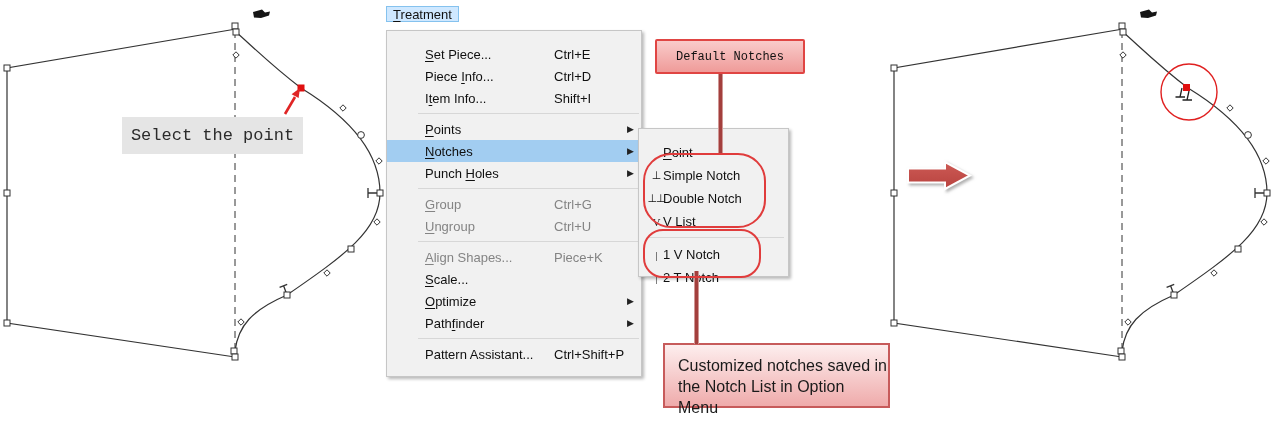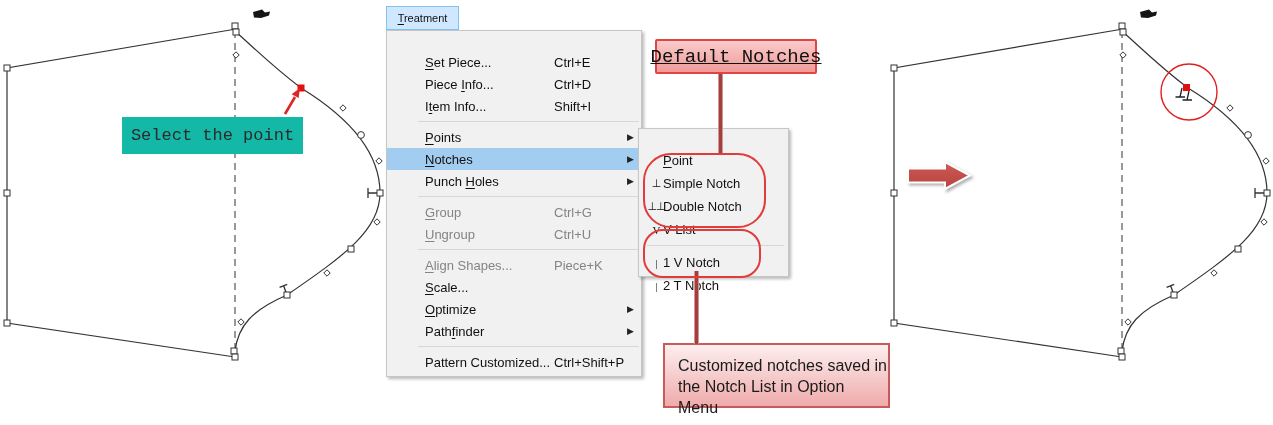--- a/index.html
+++ b/index.html
@@ -1,25 +1,25 @@
 <!DOCTYPE html>
 <html><head>
 <meta charset="utf-8">
 <style>
   html,body{margin:0;padding:0;background:#fff;}
   #stage{position:relative;width:1273px;height:425px;background:#fff;overflow:hidden;
          font-family:"Liberation Sans",sans-serif;}
   #stage svg{position:absolute;left:0;top:0;z-index:1;}
 
   
-  .menubar-item{position:absolute;left:386px;top:6px;width:73px;height:24px;z-index:10;
+  .menubar-item{position:absolute;left:386px;top:6px;width:73px;height:16px;z-index:10;
     background:#cfe8ff;border:1px solid #85c2ee;box-sizing:border-box;
-    font-size:11px;color:#111;display:flex;align-items:center;justify-content:center;}
+    font-size:13px;color:#111;display:flex;align-items:center;justify-content:center;}
   .menu-panel{position:absolute;z-index:10;background:#f1f1f1;border:1px solid #c6c6c6;
-    box-sizing:border-box;box-shadow:2px 2px 3px rgba(0,0,0,.28);padding-top:20px;
+    box-sizing:border-box;box-shadow:2px 2px 3px rgba(0,0,0,.28);padding-top:12px;
     font-size:13px;color:#101010;}
   #main-menu{left:386px;top:30px;width:256px;height:347px;}
   #sub-menu{left:638px;top:128px;width:151px;height:149px;z-index:11;}
   .mi{position:relative;height:22px;display:flex;align-items:center;}
   #sub-menu .mi{height:23px;}
   .mi .lbl{margin-left:38px;white-space:pre;}
   #sub-menu .mi .lbl{margin-left:24px;}
   .mi .ico{position:absolute;left:8px;width:18px;text-align:center;font-size:11px;
     font-family:"Liberation Serif",serif;color:#111;letter-spacing:-1px;}
   .mi .sc{position:absolute;left:167px;white-space:pre;}
@@ -27,27 +27,27 @@
   .mi.disabled{color:#848484;}
   .mi.hl{background:#a2cdf1;}
   .msep{height:9px;position:relative;}
   #sub-menu .msep{height:10px;}
   .msep::after{content:"";position:absolute;left:31px;right:2px;top:4px;height:1px;background:#d7d7d7;}
   #sub-menu .msep::after{left:8px;right:4px;}
   u{text-underline-offset:2px;text-decoration-thickness:1px;}
 
   
   .callout{position:absolute;z-index:20;box-sizing:border-box;}
-  #select-point-box{left:122px;top:117px;width:181px;height:37px;background:#14b8a6;
+  #select-point-box{left:122px;top:117px;width:181px;height:37px;background:#e5e5e5;
     font-family:"Liberation Mono",monospace;font-size:17px;color:#2b2b2b;
     display:flex;align-items:center;justify-content:center;white-space:pre;}
-  #default-notches-box{left:655px;top:39px;width:162px;height:35px;
+  #default-notches-box{left:655px;top:39px;width:150px;height:35px;
     background:linear-gradient(#f9cbca,#ef9b99);border:2px solid #e04543;border-radius:2px;
-    font-family:"Liberation Mono",monospace;font-size:19px;color:#111;
-    display:flex;align-items:center;justify-content:center;white-space:pre;text-decoration:underline;}
+    font-family:"Liberation Mono",monospace;font-size:12px;color:#111;
+    display:flex;align-items:center;justify-content:center;white-space:pre;}
   #customized-box{left:663px;top:343px;width:227px;height:65px;
     background:linear-gradient(#fdeeee,#efabab);border:2px solid #c75b5b;
     font-size:16px;color:#1a1a1a;line-height:21px;padding:10px 0 0 13px;}
   .conn-line{position:absolute;z-index:20;width:3px;background:#a33f3d;
     border-left:1px solid #d09795;border-right:1px solid #d09795;}
   #conn-line-top{left:718px;top:74px;height:80px;}
   #conn-line-bottom{left:694px;top:271px;height:73px;}
   .red-oval{position:absolute;z-index:21;border:2px solid #e03c3c;background:transparent;}
   #oval-default{left:643px;top:153px;width:119px;height:71px;border-radius:28px;}
   #oval-custom{left:643px;top:229px;width:114px;height:45px;border-radius:20px;}
@@ -169,21 +169,21 @@
       <div class="mi">
         <span class="lbl"><u>O</u>ptimize</span>
         <span class="arr">▶</span>
       </div>
       <div class="mi">
         <span class="lbl">Path<u>f</u>inder</span>
         <span class="arr">▶</span>
       </div>
       <div class="msep"></div>
       <div class="mi">
-        <span class="lbl">Pattern Customized...</span>
+        <span class="lbl">Pattern Assistant...</span>
         <span class="sc">Ctrl+Shift+P</span>
       </div>
     </div>
   <div class="menu-panel" id="sub-menu">
       <div class="mi">
         <span class="ico"></span>
         <span class="lbl"><u>P</u>oint</span>
       </div>
       <div class="mi">
         <span class="ico">⊥</span>

